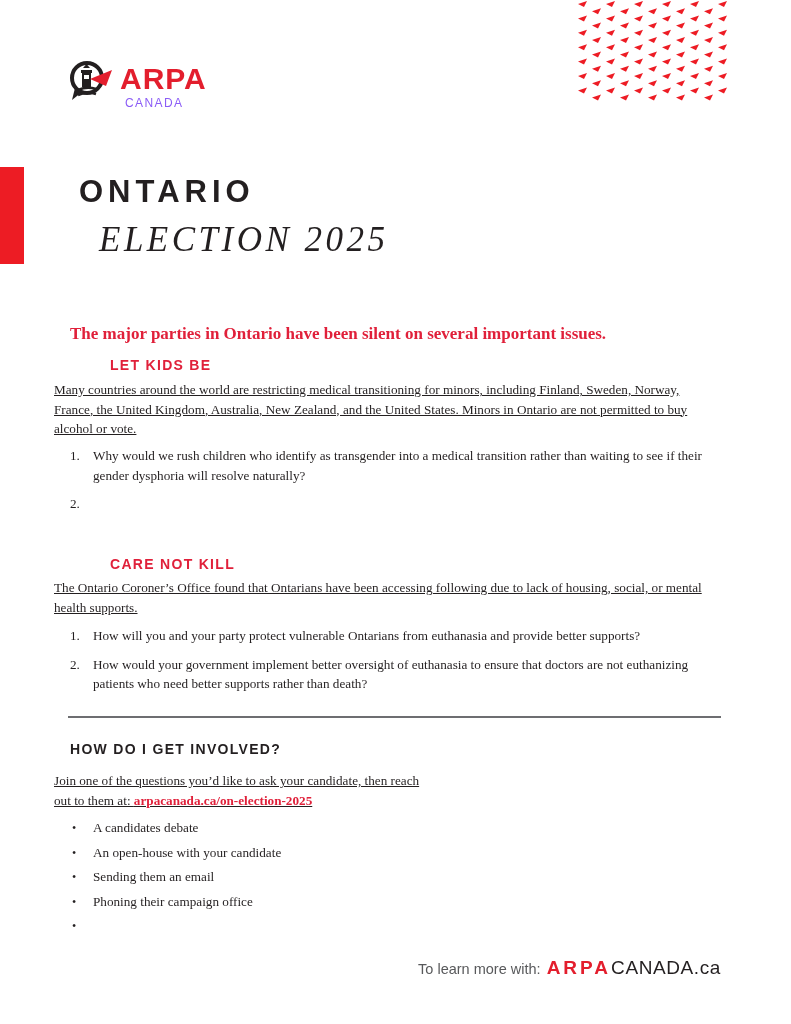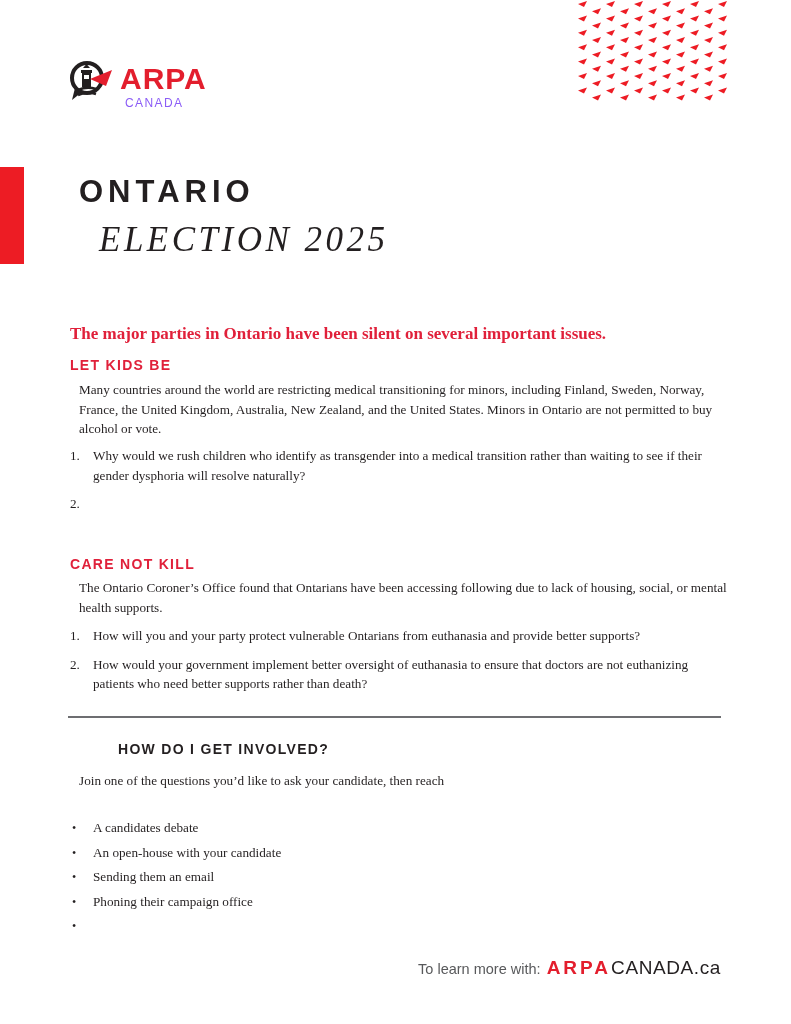--- a/index.html
+++ b/index.html
@@ -14,24 +14,24 @@
     .logo-canada { position: absolute; left: 57px; top: 37px; font-family: "Liberation Sans", "DejaVu Sans", sans-serif; font-weight: 400; font-size: 12px; letter-spacing: 1.4px; color: #8b5cf6; line-height: 12px; }
 
     .red-bar { position: absolute; left: 0; top: 167px; width: 24px; height: 97px; background: #ed1c24; }
 
     .title-1 { position: absolute; left: 79px; top: 174px; font-family: "Liberation Sans", "DejaVu Sans", sans-serif; font-weight: 700; font-size: 31px; letter-spacing: 5px; color: #231f20; line-height: 36px; }
     .title-2 { position: absolute; left: 75px; top: 220px; font-family: "Liberation Serif", "DejaVu Serif", serif; font-style: italic; font-size: 35px; letter-spacing: 3.5px; color: #231f20; line-height: 40px; margin-left: 24px; }
 
     .intro { position: absolute; left: 70px; top: 285px; width: 640px; font-family: "Liberation Serif", "DejaVu Serif", serif; font-weight: 700; font-size: 17px; line-height: 22px; color: #e0203a; margin-top: 38px; }
 
     .section-heading { position: absolute; left: 70px; font-family: "Liberation Sans", "DejaVu Sans", sans-serif; font-weight: 700; font-size: 14px; letter-spacing: 1.3px; line-height: 16px; }
-    .red { color: #e0203a; }
-    .dark { color: #231f20; margin-left: 48px; }
-
-    .para { position: absolute; left: 79px; width: 655px; font-size: 13.2px; line-height: 19.5px; color: #231f20; }
+    .red { color: #e0203a; margin-left: 40px; }
+    .dark { color: #231f20; }
+
+    .para { position: absolute; left: 54px; width: 655px; font-size: 13.2px; line-height: 19.5px; color: #231f20; text-decoration: underline; }
 
     .qlist { position: absolute; left: 70px; width: 655px; list-style: none; }
     .qlist li { position: relative; padding-left: 23px; font-size: 13.2px; line-height: 19.5px; margin-bottom: 9px; }
     .qlist li .num { position: absolute; left: 0; top: 0; }
 
     .divider { position: absolute; left: 68px; top: 716px; width: 653px; height: 2px; background: #6d6e71; }
 
     .link { color: #e0203a; font-weight: 700; text-decoration: none; }
 
     .blist { position: absolute; left: 70px; top: 820px; list-style: none; width: 420px; }
@@ -179,20 +179,21 @@
     <span class="num">2.</span>
     <span>How would your government implement better oversight of euthanasia to ensure that doctors are not euthanizing patients who need better supports rather than death?</span>
   </li>
 </ol>
 
 <div class="divider"></div>
 
 <div class="section-heading dark" style="top:741px;">HOW DO I GET INVOLVED?</div>
 <div class="para" style="top:771px; width:420px;">
   <div>Join one of the questions you’d like to ask your candidate, then reach</div>
+  <div><span>out to them at: </span><a class="link">arpacanada.ca/on-election-2025</a></div>
 </div>
 
 <ul class="blist">
   <li><span class="dot">•</span><span>A candidates debate</span></li>
   <li><span class="dot">•</span><span>An open-house with your candidate</span></li>
   <li><span class="dot">•</span><span>Sending them an email</span></li>
   <li><span class="dot">•</span><span>Phoning their campaign office</span></li>
   <li><span class="dot">•</span></li>
 </ul>
 

